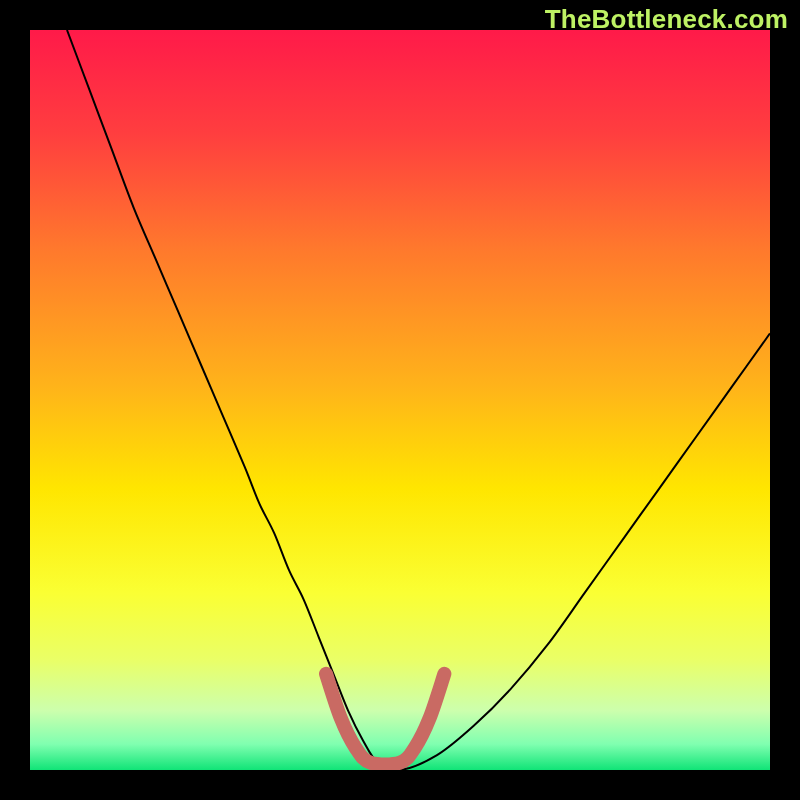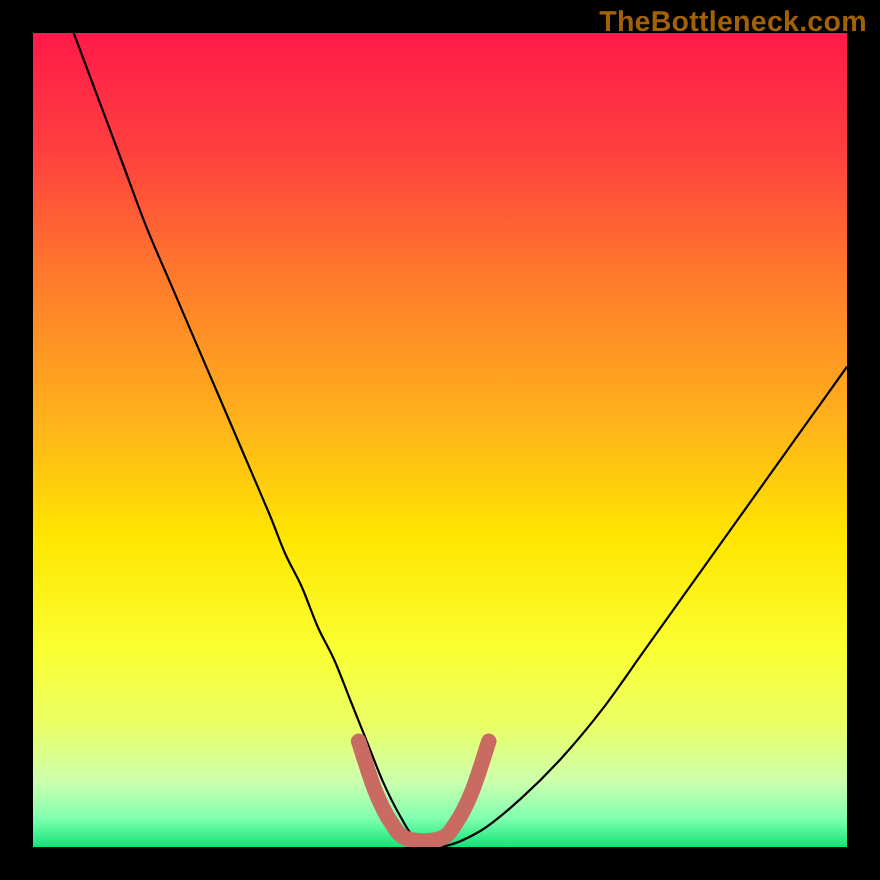--- a/index.html
+++ b/index.html
@@ -1,17 +1,17 @@
 <!DOCTYPE html>
 <html><head>
 <meta charset="utf-8">
 <style>
   html,body{margin:0;padding:0;width:800px;height:800px;overflow:hidden;font-family:Arial,Helvetica,sans-serif}
   .frame{position:relative;width:800px;height:800px;background:#000}
-  .watermark{position:absolute;top:4px;right:12px;color:#a16207;font-size:26px;font-weight:600;letter-spacing:.2px;z-index:10}
+  .watermark{position:absolute;top:4px;right:12px;color:#bef264;font-size:26px;font-weight:600;letter-spacing:.2px;z-index:10}
   .plot{position:absolute;left:30px;top:30px;width:740px;height:740px;overflow:hidden}
   svg{display:block}
 </style>
 </head>
 <body>
 
 <div class="frame">
   <div class="watermark">TheBottleneck.com</div>
   <div class="plot">
     <svg id="chart-svg" width="740" height="740" viewBox="0 0 740 740" preserveAspectRatio="none">

